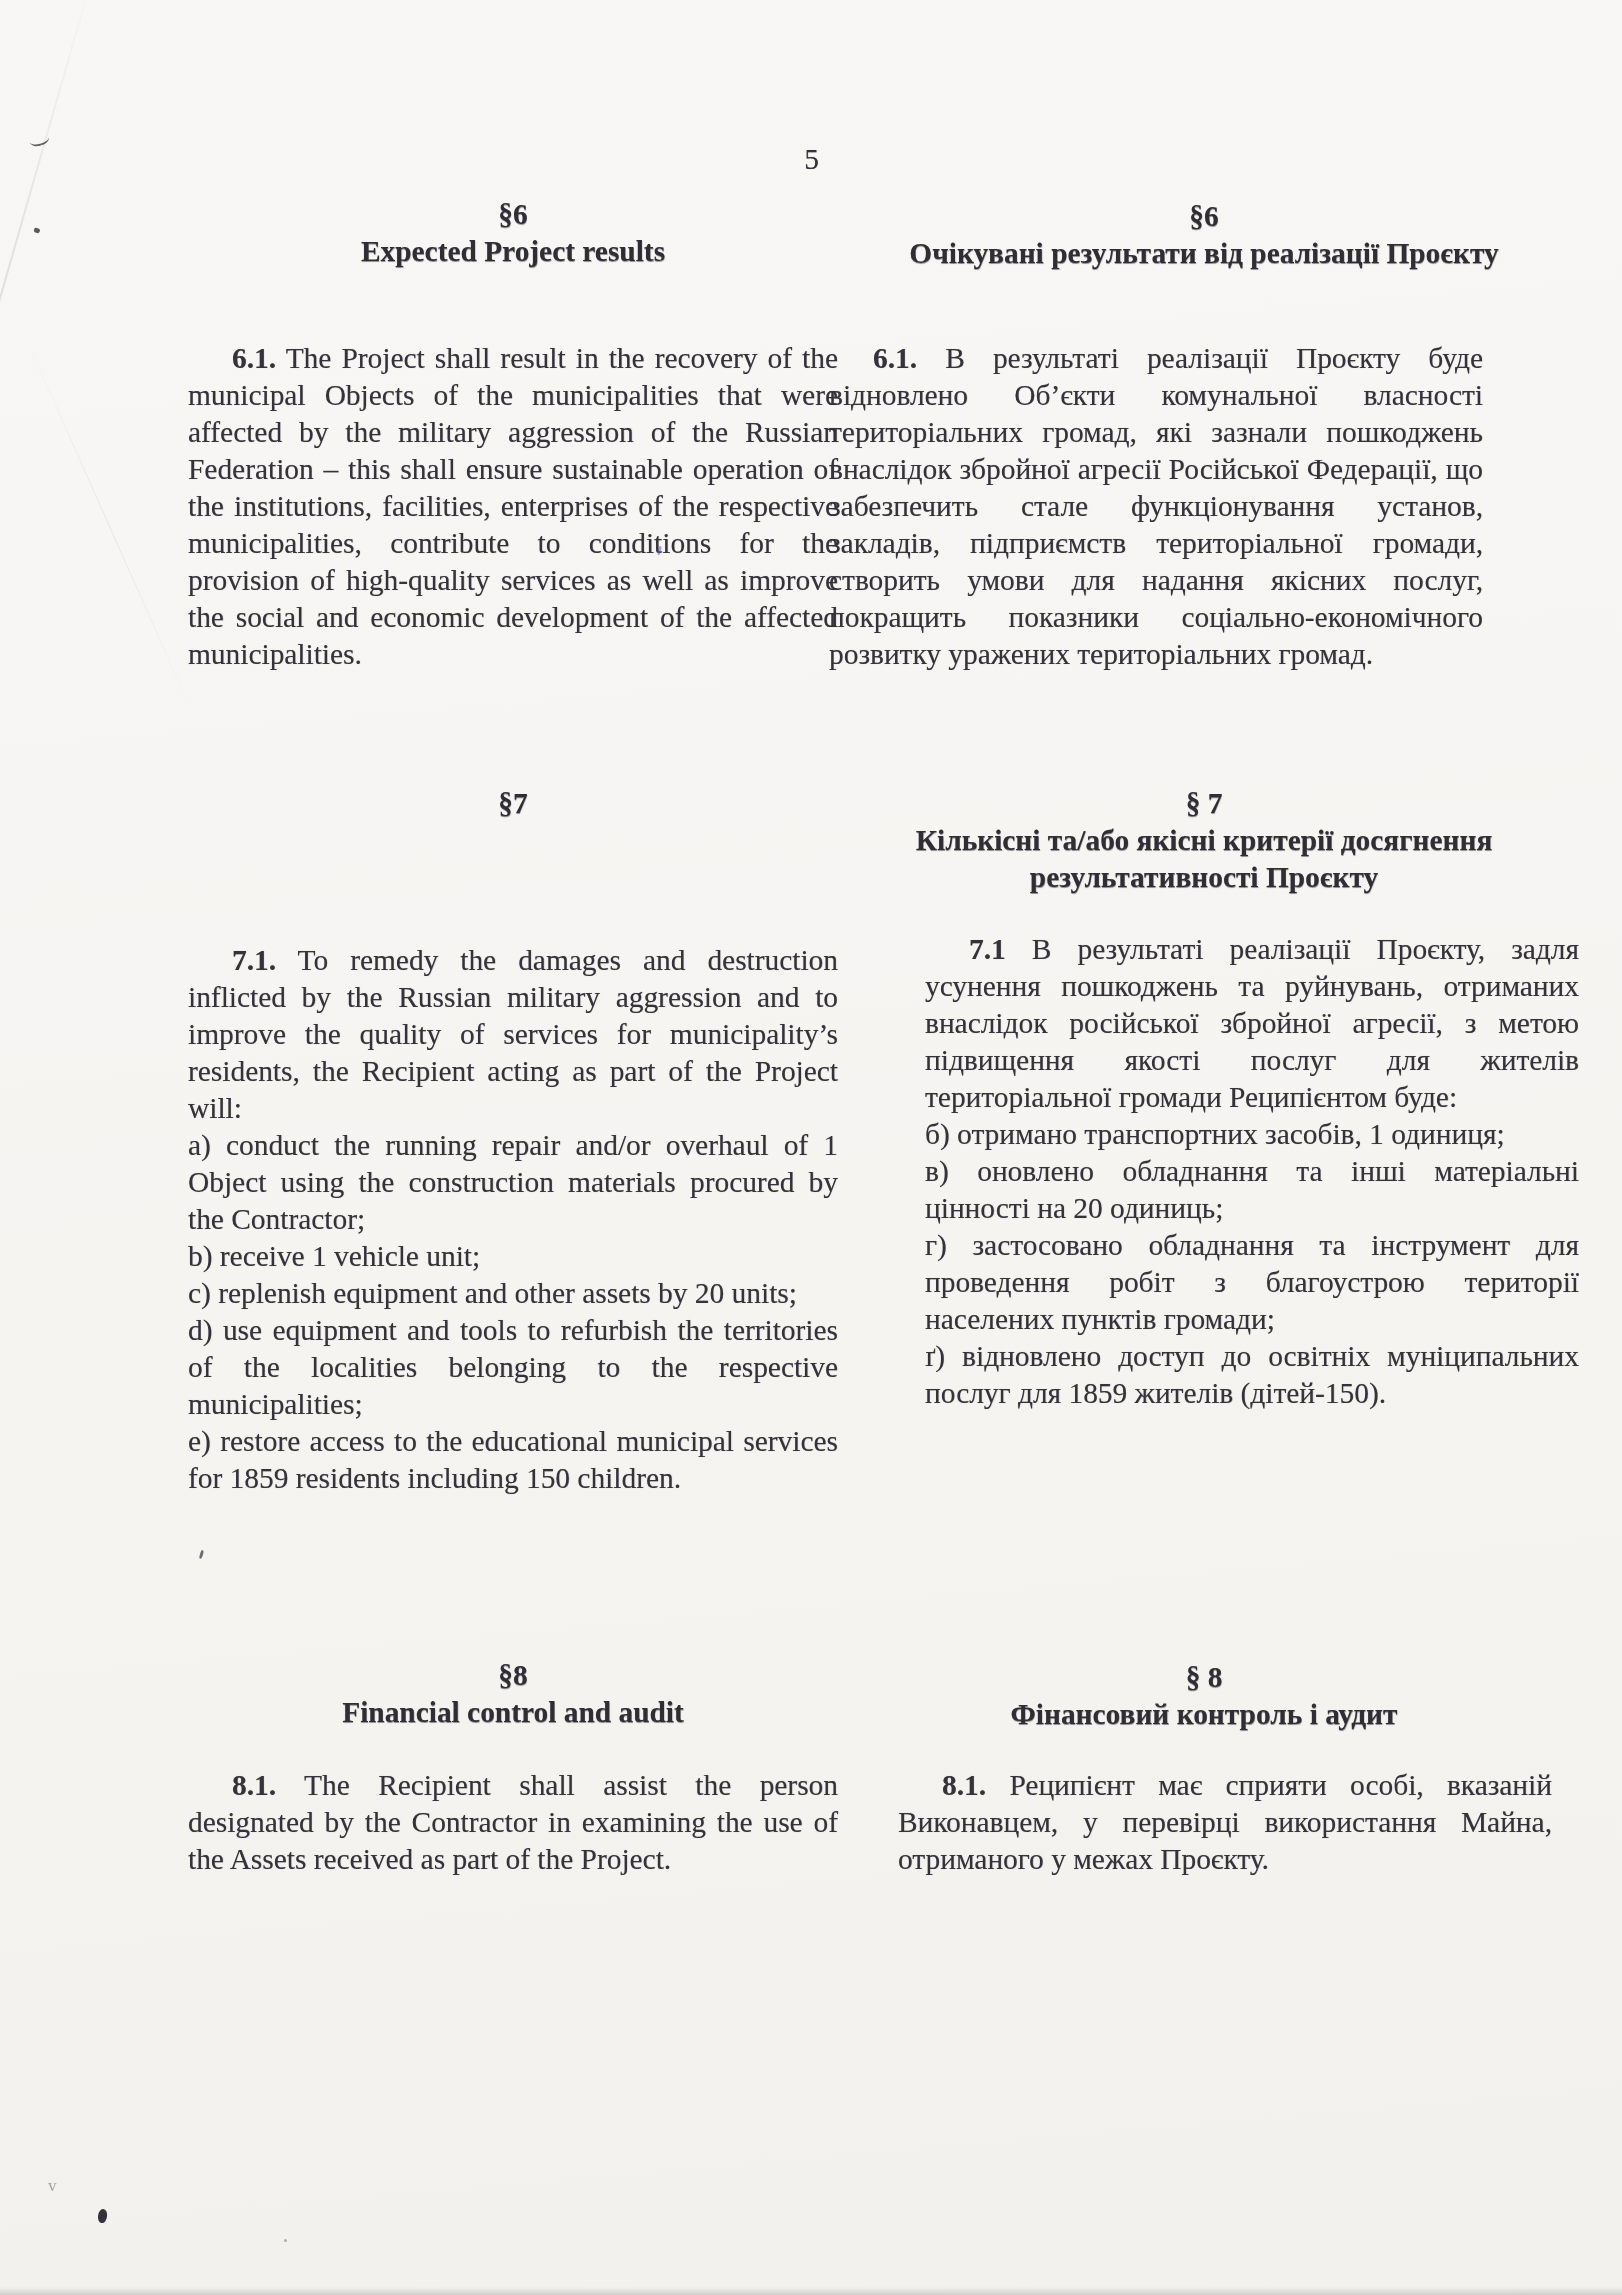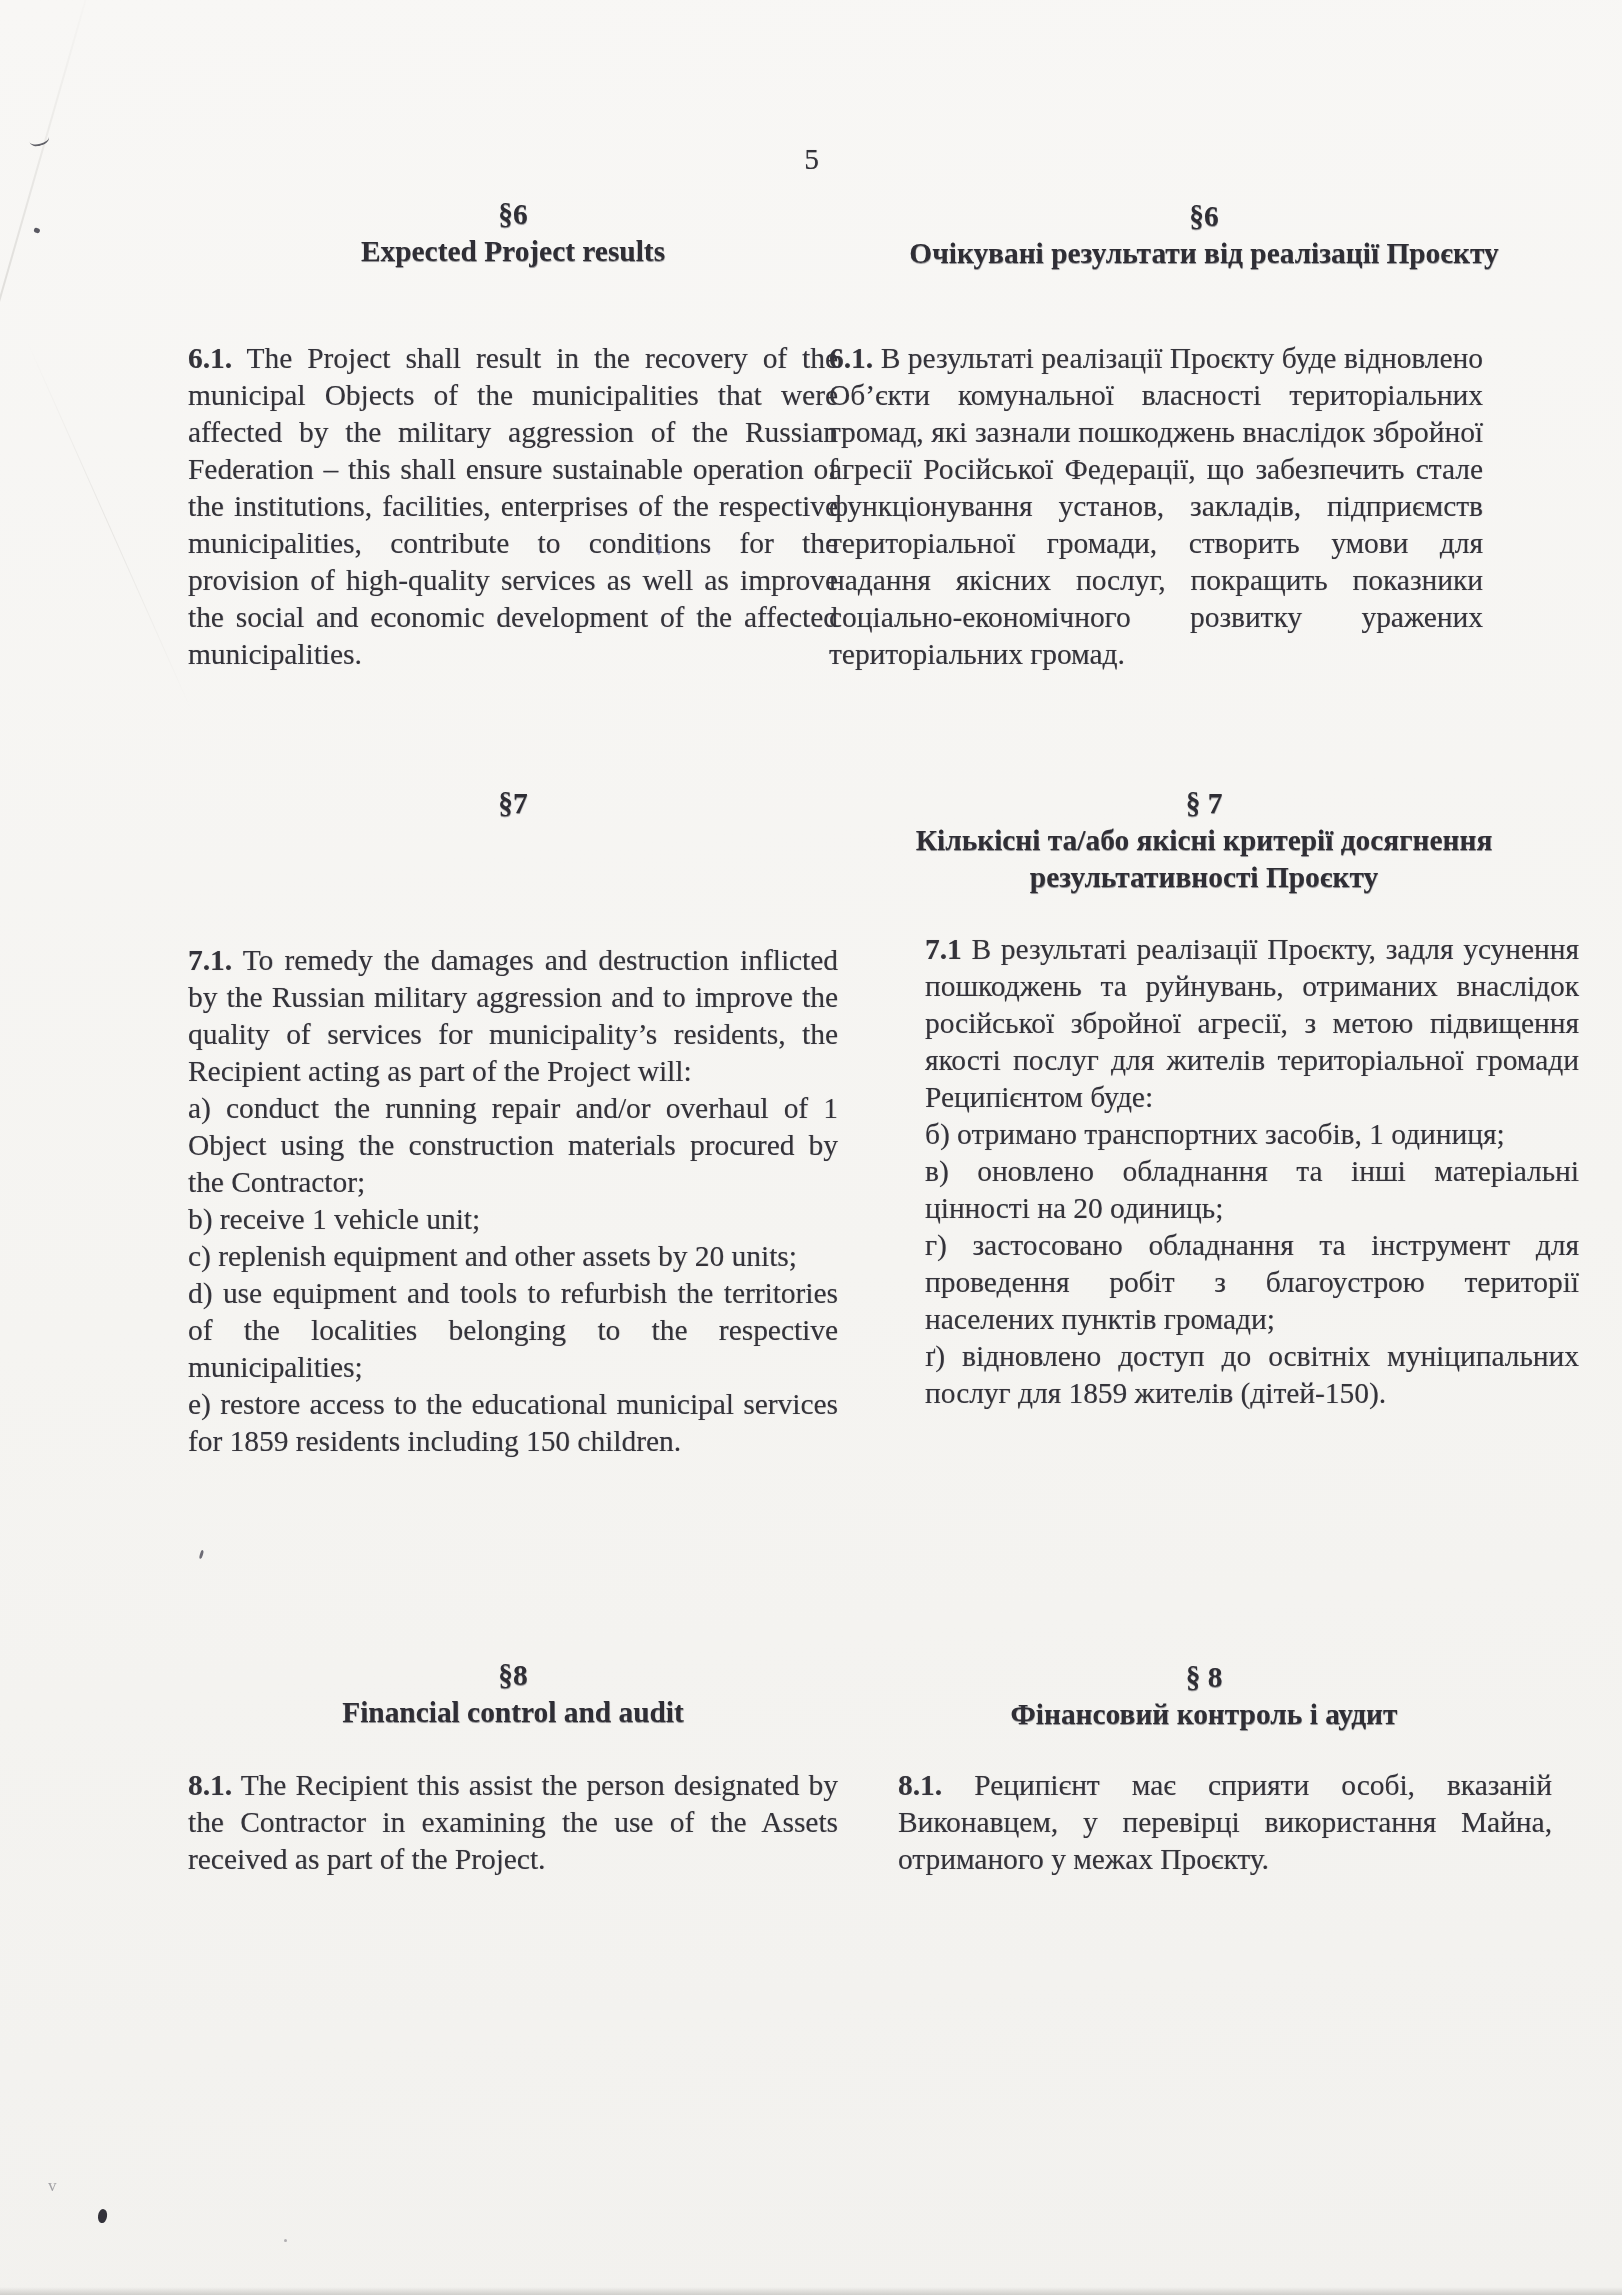--- a/index.html
+++ b/index.html
@@ -29,21 +29,21 @@
     color: #2f2e35;
     text-shadow: 0.3px 0.5px 0.7px rgba(40,39,48,0.5);
   }
   .para p {
     margin: 0;
     font-size: 29.4px;
     line-height: 37px;
     text-align: justify;
     text-shadow: 0.3px 0.4px 0.7px rgba(45,44,52,0.42);
   }
-  .lead { font-weight: bold; }
+  .lead { font-weight: bold; margin-left: 44px; }
   
   .crease {
     position: absolute;
     background: linear-gradient(rgba(205,203,199,0), rgba(206,204,200,0.55), rgba(205,203,199,0));
     pointer-events: none;
   }
   .crease.c1 { top: -26px; left: 92px; width: 2px; height: 641px; transform: rotate(16deg); transform-origin: top center; }
   .crease.c2 { top: 340px; left: 26px;  width: 1.3px; height: 406px; transform: rotate(-24deg); transform-origin: top center; opacity: .7; }
   .speck { position: absolute; pointer-events: none; }
   .sq1 { top: 133px; left: 29px; width: 19.6px; height: 10.5px;
@@ -113,21 +113,21 @@
   <section class="block sec-head" style="top:1657px;left:188px;width:650px">
     <div>§8</div>
     <div>Financial control and audit</div>
   </section>
   <section class="block sec-head" style="top:1659px;left:877px;width:654px">
     <div>§ 8</div>
     <div>Фінансовий контроль і аудит</div>
   </section>
 
   <section class="block para" style="top:1767px;left:188px;width:650px">
-    <p><span class="lead">8.1.</span> <span>The Recipient this assist the person designated by the Contractor in examining the use of the Assets received as part of the Project.</span></p>
+    <p><span class="lead">8.1.</span> <span>The Recipient shall assist the person designated by the Contractor in examining the use of the Assets received as part of the Project.</span></p>
   </section>
   <section class="block para" style="top:1767px;left:898px;width:654px">
     <p><span class="lead">8.1.</span> <span>Реципієнт має сприяти особі, вказаній Виконавцем, у перевірці використання Майна, отриманого у межах Проєкту.</span></p>
   </section>
 
   <div class="speck sq1"></div>
   <div class="speck d1"></div>
   <div class="speck ap1"></div>
   <div class="speck bl1"></div>
   <div class="speck v1">v</div>

